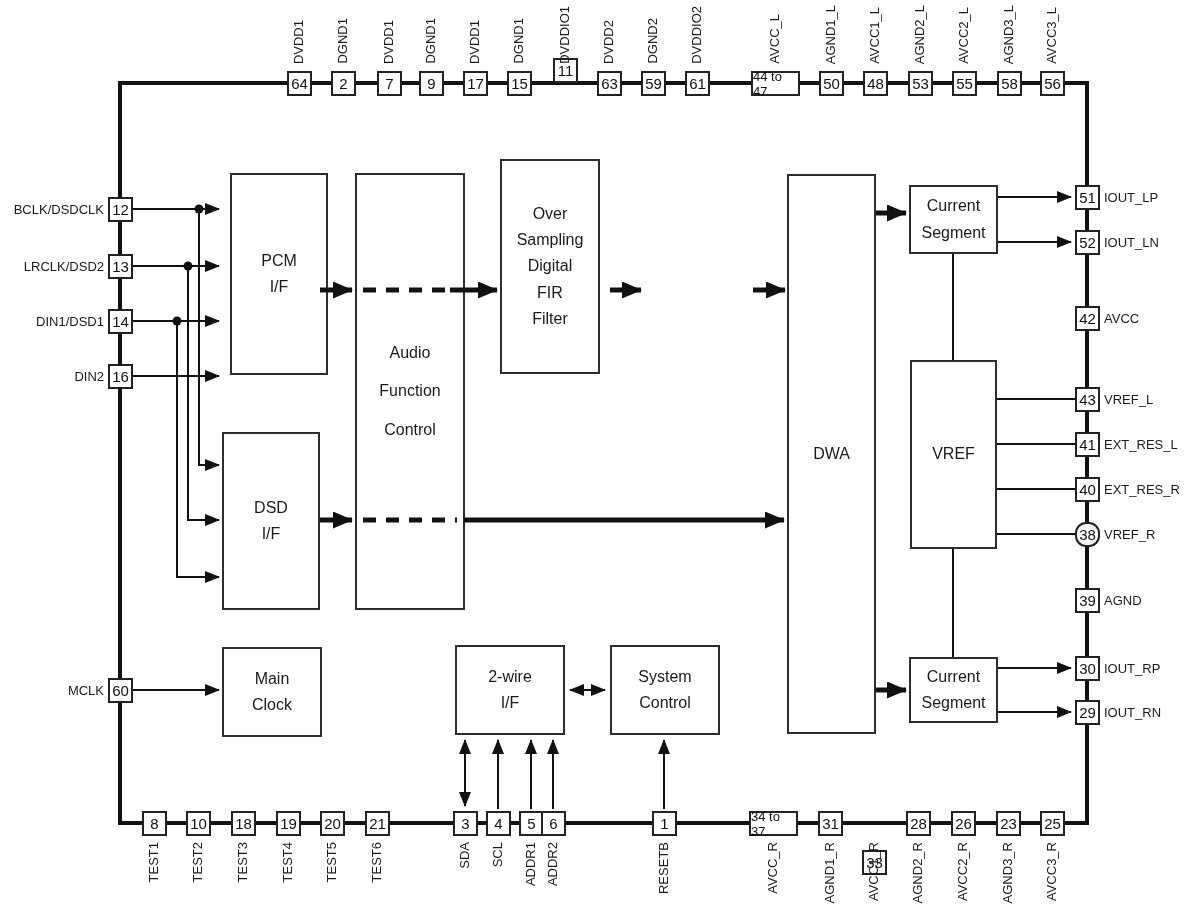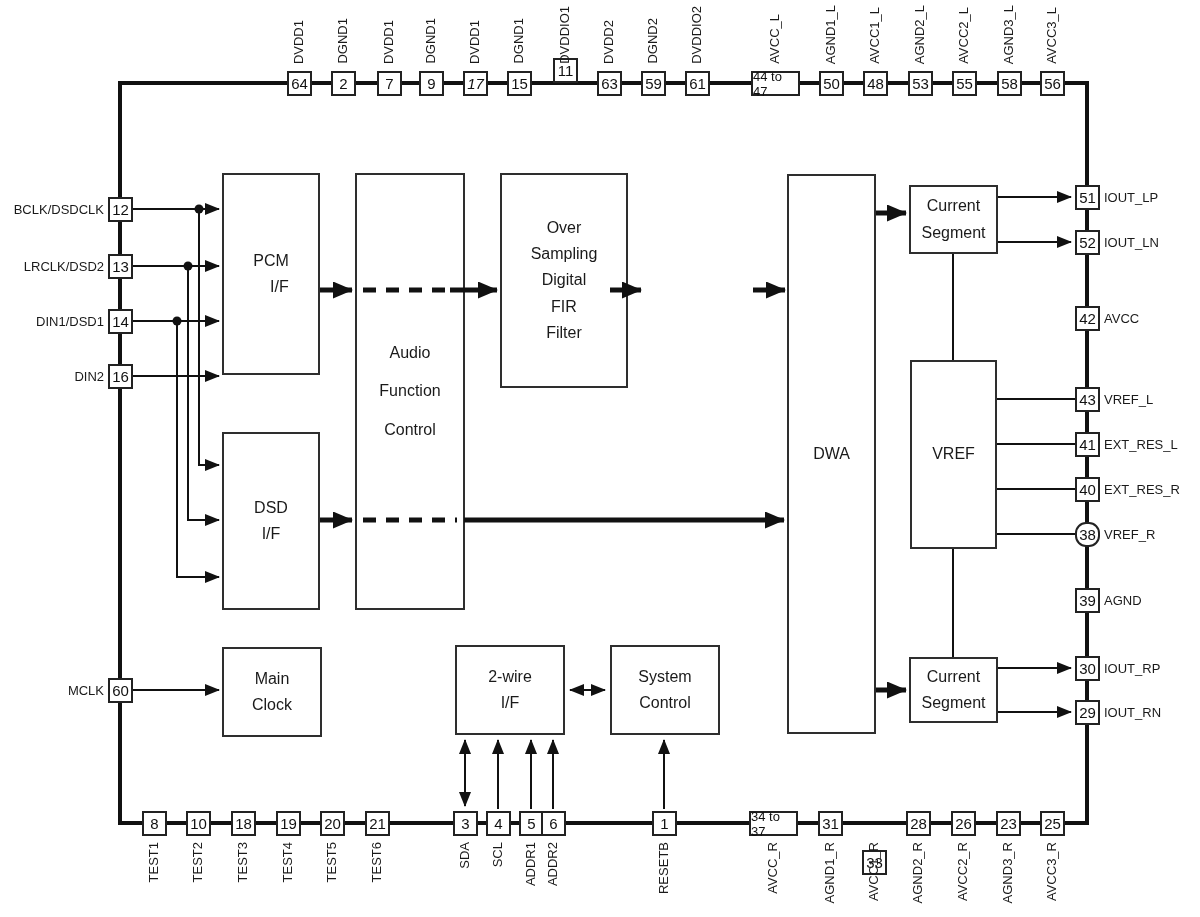--- a/index.html
+++ b/index.html
@@ -39,28 +39,28 @@
     transform:translateY(-50%);z-index:6;
   }
 </style>
 </head>
 <body>
 
 <div class="stage">
 
   <div class="outline"></div>
 
-  <div class="block" style="left:222px;top:173px;width:98px;height:202px;text-align:right;">PCM
+  <div class="block" style="left:230px;top:173px;width:98px;height:202px;">PCM
 I/F</div>
   <div class="block" style="left:222px;top:432px;width:98px;height:178px;">DSD
 I/F</div>
   <div class="block lh-wide" style="left:355px;top:173px;width:110px;height:437px;">Audio
 Function
 Control</div>
-  <div class="block" style="left:500px;top:173px;width:128px;height:215px;">Over
+  <div class="block" style="left:500px;top:159px;width:100px;height:215px;">Over
 Sampling
 Digital
 FIR
 Filter</div>
   <div class="block" style="left:787px;top:174px;width:89px;height:560px;">DWA</div>
   <div class="block" style="left:909px;top:185px;width:89px;height:69px;">Current
 Segment</div>
   <div class="block" style="left:910px;top:360px;width:87px;height:189px;">VREF</div>
   <div class="block" style="left:909px;top:657px;width:89px;height:66px;">Current
 Segment</div>
@@ -142,21 +142,21 @@
     </div>
   <div class="pinbox" style="left:331px;top:71px;">
       <span>2</span>
     </div>
   <div class="pinbox" style="left:377px;top:71px;">
       <span>7</span>
     </div>
   <div class="pinbox" style="left:419px;top:71px;">
       <span>9</span>
     </div>
-  <div class="pinbox" style="left:463px;top:71px;font-style:italic;">
+  <div class="pinbox" style="left:463px;top:71px;">
       <span>17</span>
     </div>
   <div class="pinbox" style="left:507px;top:71px;">
       <span>15</span>
     </div>
   <div class="pinbox" style="left:553px;top:58px;">
       <span>11</span>
     </div>
   <div class="pinbox" style="left:597px;top:71px;">
       <span>63</span>

